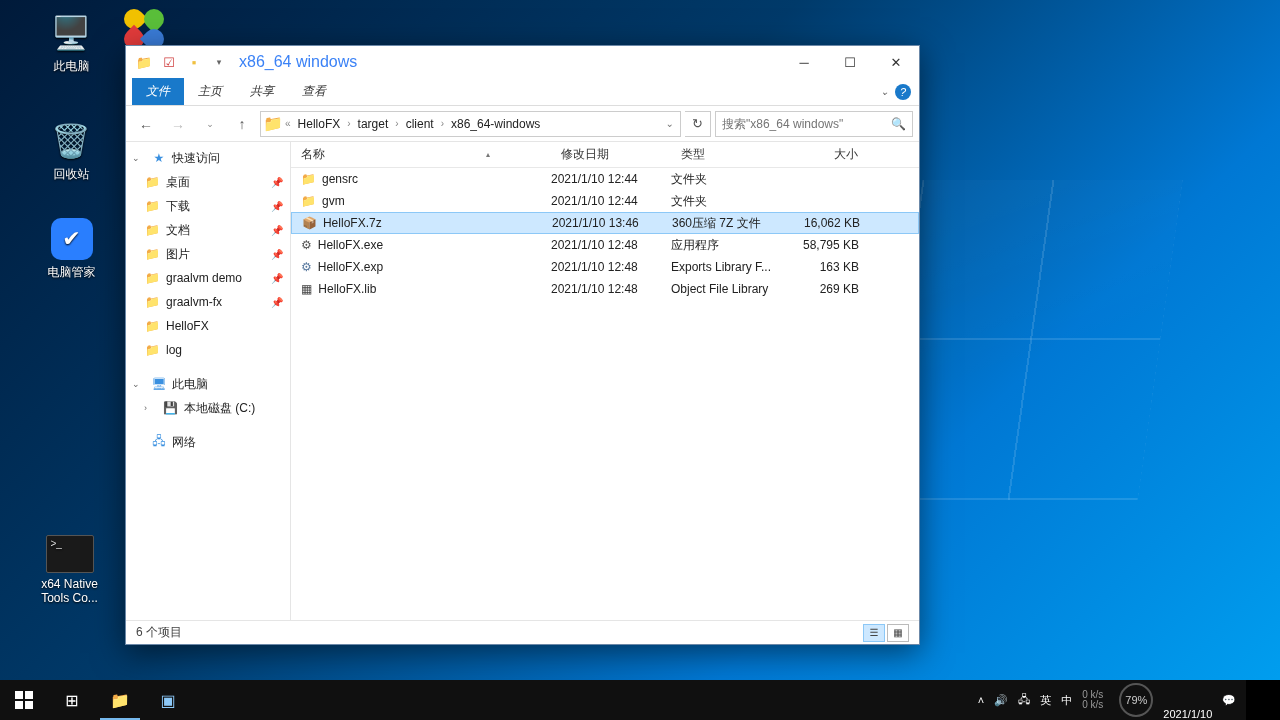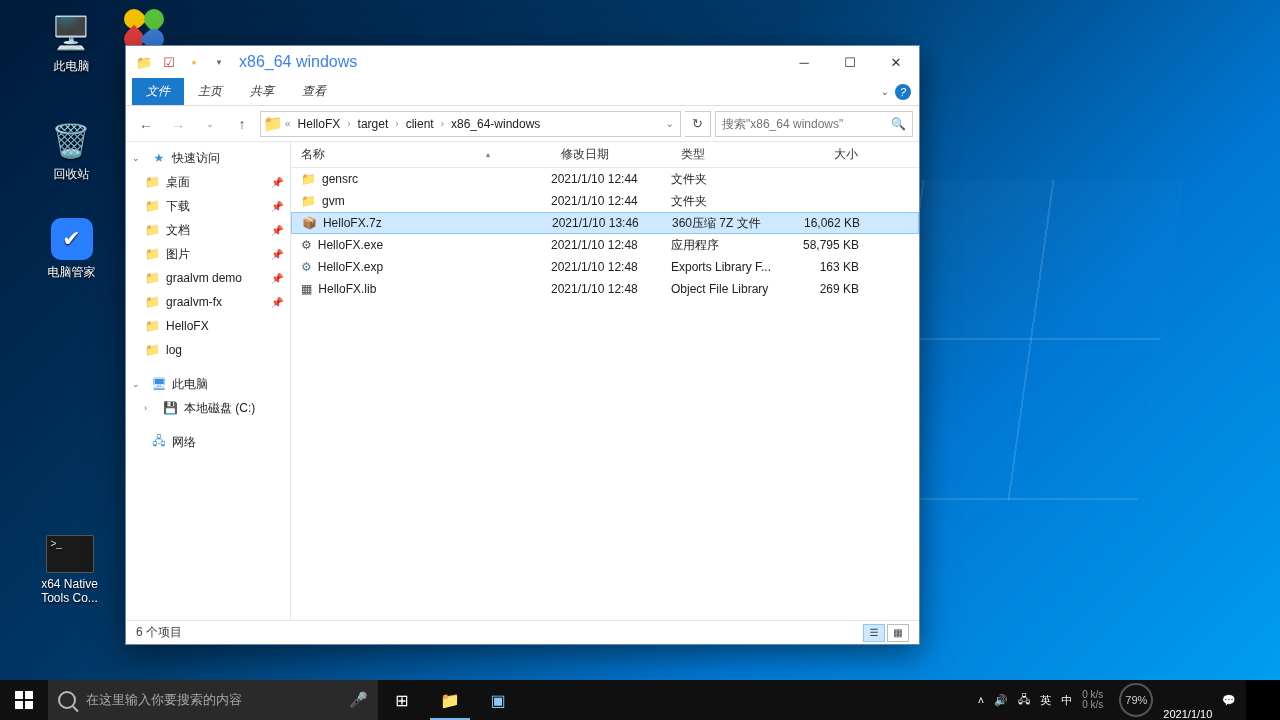--- a/index.html
+++ b/index.html
@@ -338,25 +338,20 @@
 
 <div class="taskbar">
   <div class="startbtn">
     <div class="winlogo">
         <span></span>
         <span></span>
         <span></span>
         <span></span>
       </div>
   </div>
-  <div class="search">
-    <div class="sicon"></div>
-    <div class="stext">在这里输入你要搜索的内容</div>
-    <div class="mic">🎤</div>
-  </div>
   <div class="tbtn">⊞</div>
   <div class="tbtn active" style="color:#f4c542">📁</div>
   <div class="tbtn" style="color:#8cc8f7">▣</div>
   <div class="tray">
     <span>˄</span>
     <span>🔊</span>
     <span>🖧</span>
     <span>英</span>
     <span>中</span>
     <div class="netstat">

